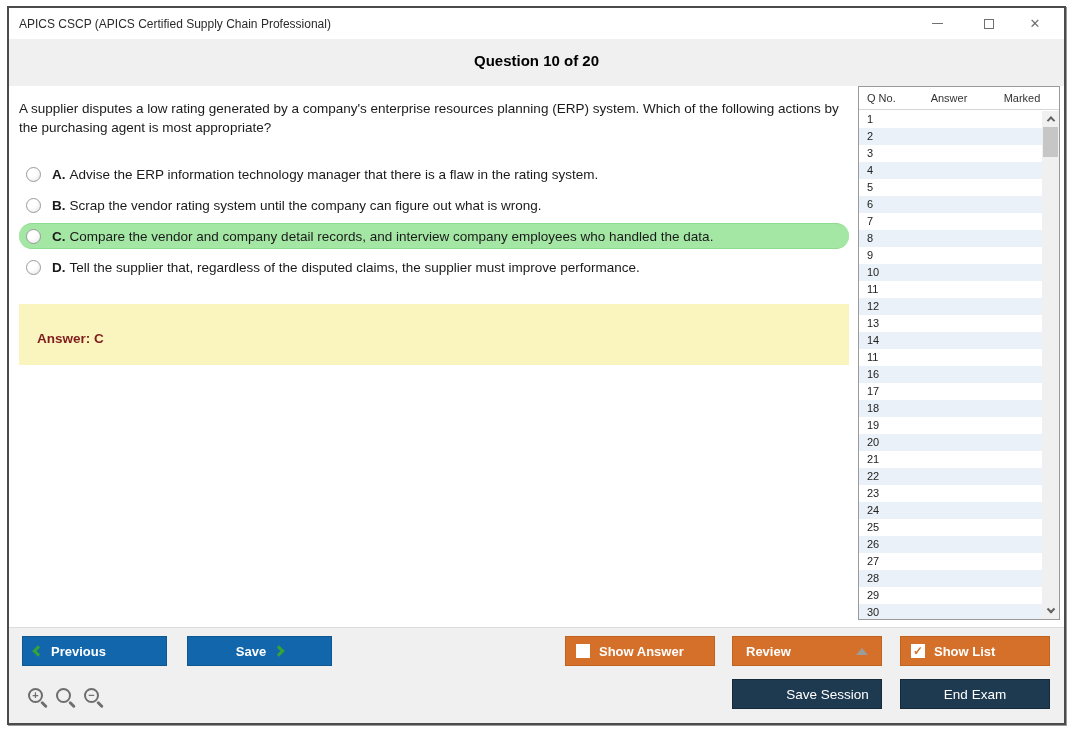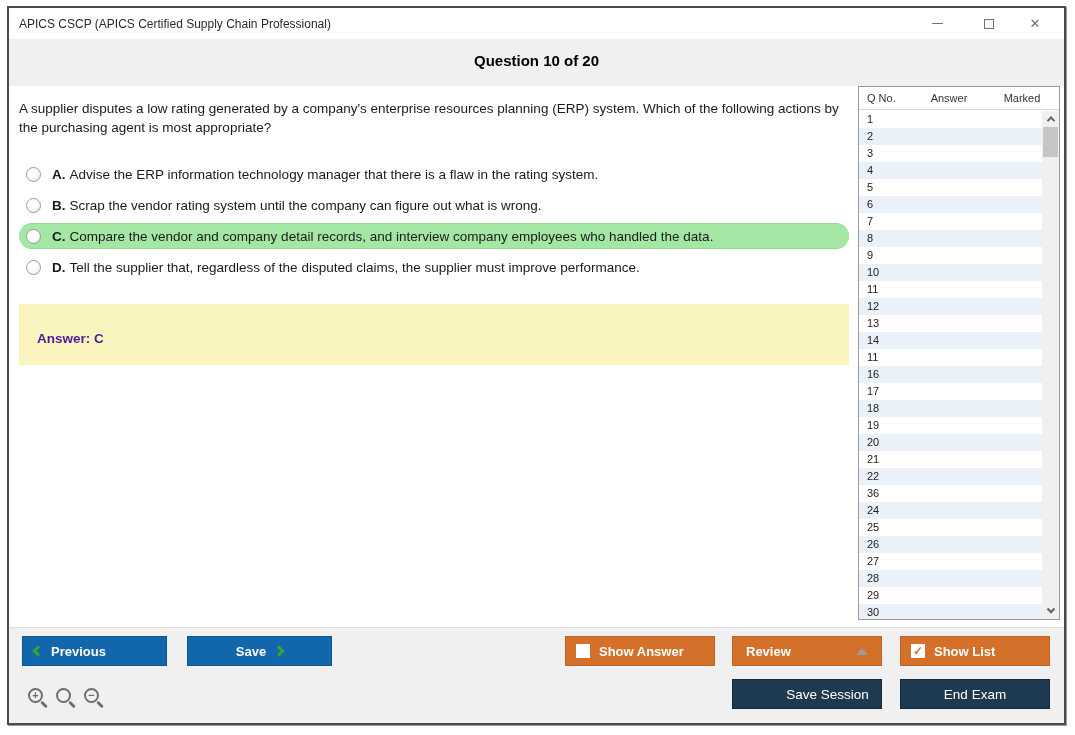--- a/index.html
+++ b/index.html
@@ -30,21 +30,21 @@
   .leftpane { position:absolute; left:10px; top:0; width:832px; }
   .qtext { margin-top:13px; width:826px; font-size:13.5px; line-height:19px; color:#1a1a1a; }
   .options { margin-top:24px; }
   .option-row { display:flex; align-items:center; height:26px; margin-bottom:5px; padding-left:7px; width:830px; }
   .option-row.highlighted { background:#a4e7a4; border-top:1px solid #8edc8e; border-bottom:1px solid #8edc8e;border-radius:13px; }
   .radio { width:15px; height:15px; border-radius:50%; border:1px solid #9a9a9a;
            background:radial-gradient(circle at 35% 30%, #ffffff 40%, #e3e3e3); flex:0 0 auto; margin-right:11px; cursor:pointer; }
   .opt-text { font-size:13.5px; color:#1a1a1a; white-space:nowrap; }
   .opt-text b { margin-right:4px; }
   .answerbox { margin-top:24px; width:830px; height:61px; background:#faf4bf; padding:25px 0 0 18px; }
-  .answerbox .ans { font-size:13.5px; font-weight:bold; color:#4c1d95; }
+  .answerbox .ans { font-size:13.5px; font-weight:bold; color:#7f1d1d; }
 
   
   .sidebar { position:absolute; right:4px; top:0; width:202px; height:534px; border:1px solid #9a9a9a; background:#ffffff; }
   .sb-header { height:23px; display:flex; align-items:center; border-bottom:1px solid #d5d5d5; font-size:11px; color:#333333; }
   .sbh-qno { width:54px; padding-left:8px; } .sbh-ans { width:72px; text-align:center; } .sbh-mark { flex:1; text-align:center; }
   .qlist { position:absolute; left:0; right:17px; top:24px; bottom:0; overflow:hidden; }
   .qrow { height:17px; line-height:17px; font-size:11px; color:#222222; padding-left:8px; background:#ffffff; cursor:pointer; }
   .qrow.alt { background:#eaf1f8; }
   .sb-scroll { position:absolute; right:0; top:24px; bottom:0; width:17px; background:#f0f0f0; }
   .sarr-btn { position:absolute; left:0; width:17px; height:15px; display:flex; align-items:center; justify-content:center; cursor:pointer; }
@@ -154,21 +154,21 @@
           <div class="qrow">13</div>
           <div class="qrow alt">14</div>
           <div class="qrow">11</div>
           <div class="qrow alt">16</div>
           <div class="qrow">17</div>
           <div class="qrow alt">18</div>
           <div class="qrow">19</div>
           <div class="qrow alt">20</div>
           <div class="qrow">21</div>
           <div class="qrow alt">22</div>
-          <div class="qrow">36</div>
+          <div class="qrow">23</div>
           <div class="qrow alt">24</div>
           <div class="qrow">25</div>
           <div class="qrow alt">26</div>
           <div class="qrow">27</div>
           <div class="qrow alt">28</div>
           <div class="qrow">29</div>
           <div class="qrow alt">30</div>
         </div>
       <div class="sb-scroll">
         <div class="sarr-btn sarr-up">

